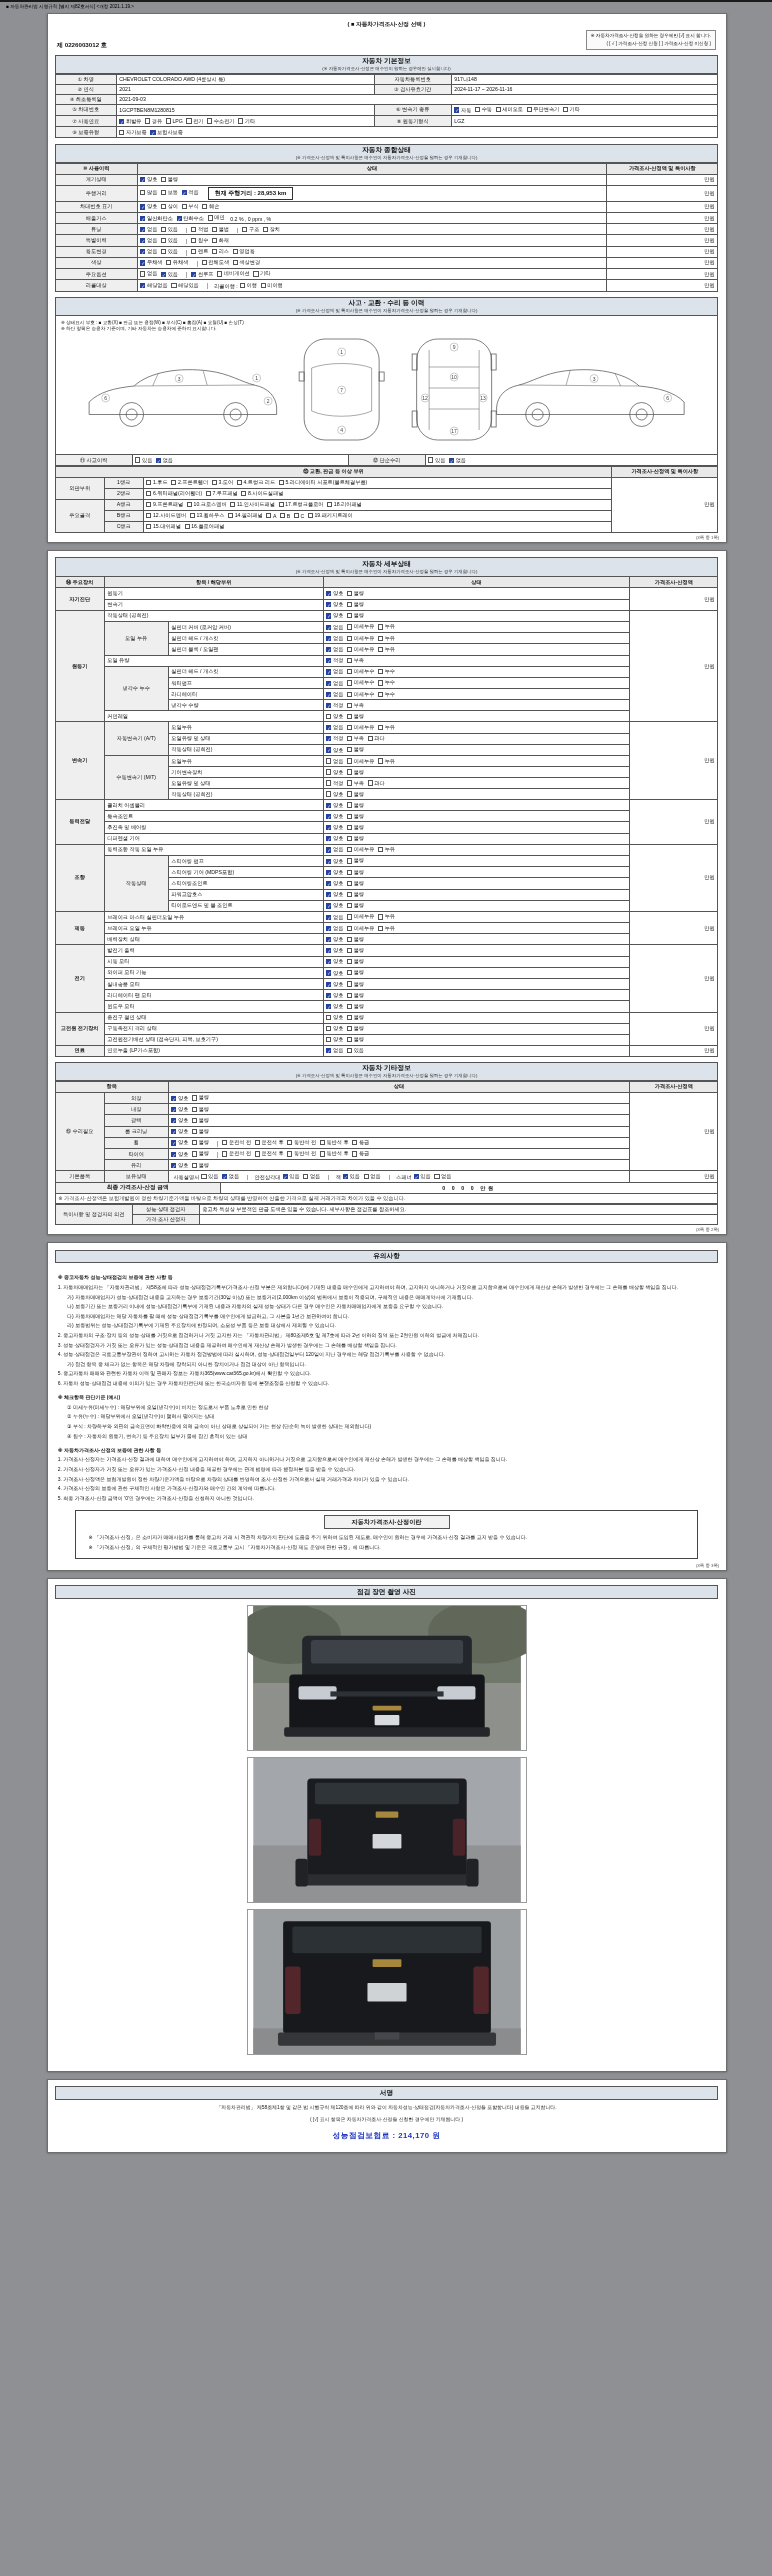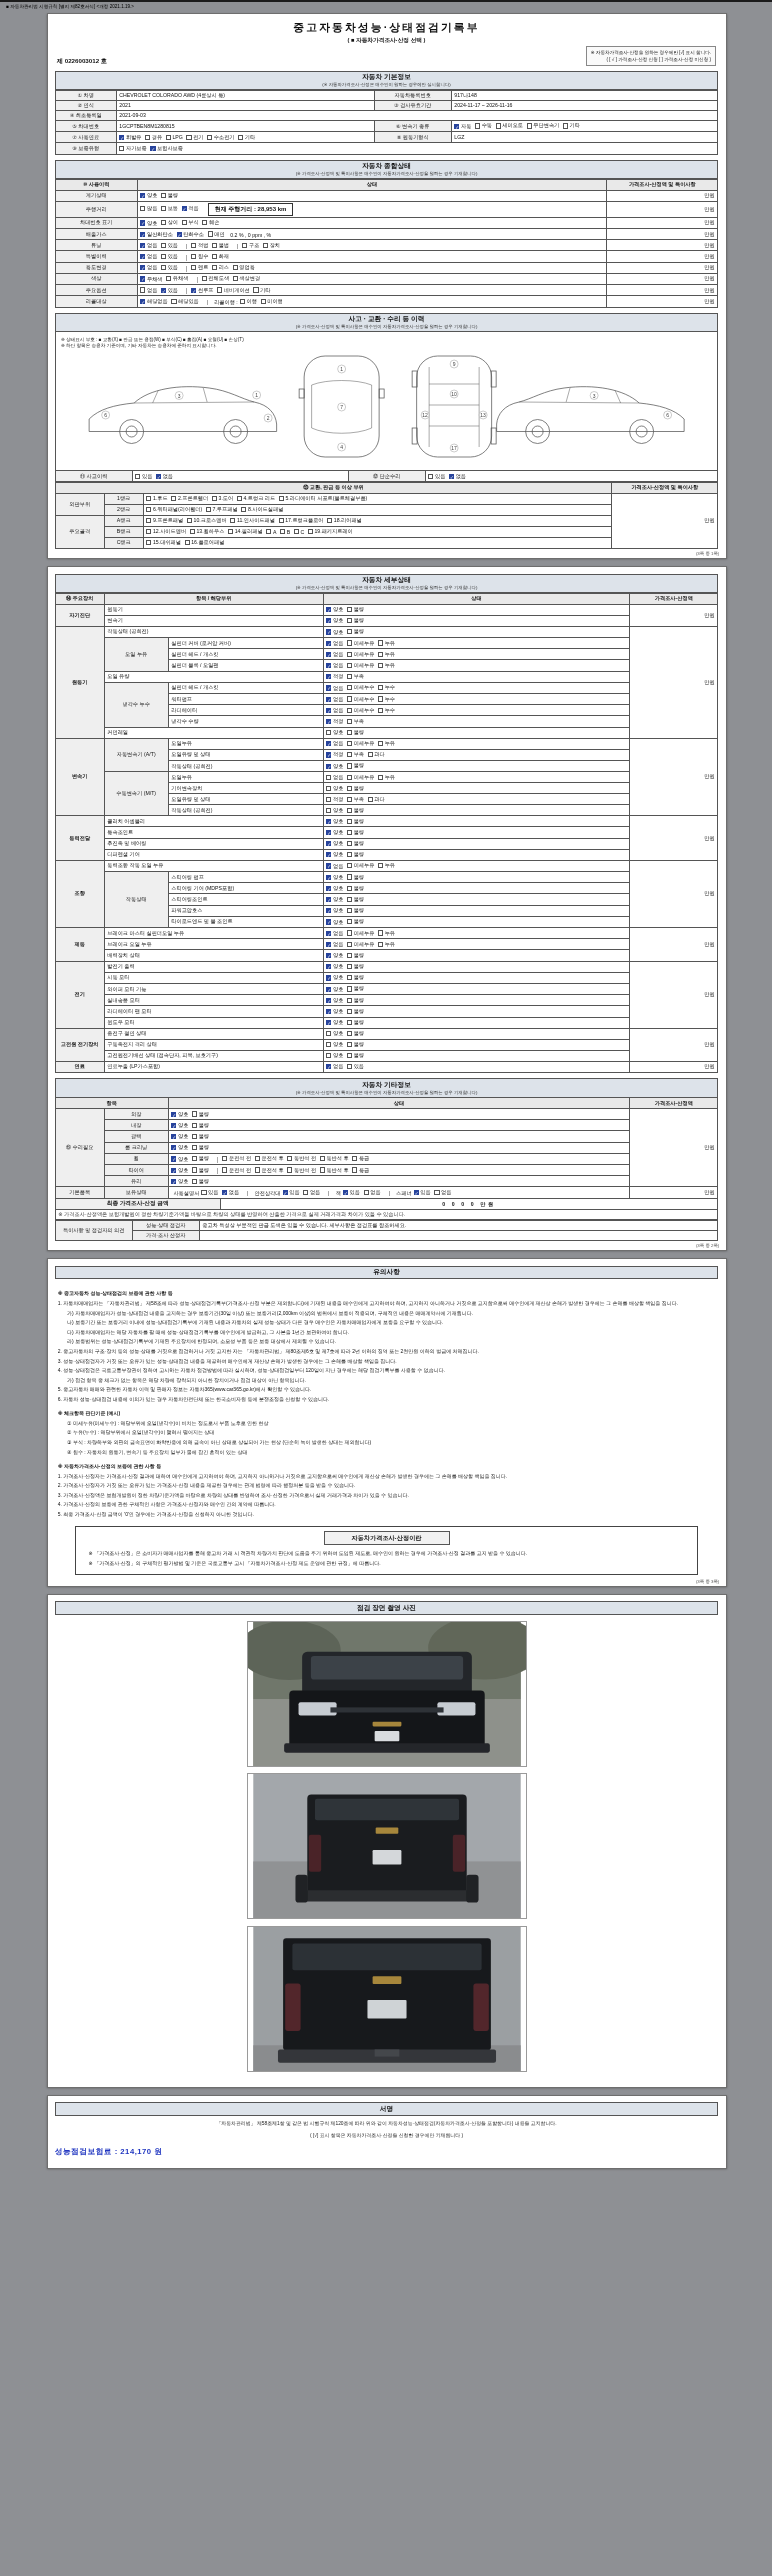--- a/index.html
+++ b/index.html
@@ -31,33 +31,32 @@
   .diag-wrap{border:0.5px solid #555;border-top:none;padding:3.1px 5.2px;}
   .diag-legend{font-size:4.6px;margin:1px 0;color:#222;}
   .amount{font-size:6.7px;font-weight:bold;text-align:center;letter-spacing:2.6px;}
   .note-small{font-size:4.4px;color:#333;text-align:left;}
   .notes-line{font-size:5px;line-height:1.62;margin:1.5px 4.1px;}
   .notes-line.b{font-weight:bold;margin-top:6.2px;}
   .nbox{border:1px solid #444;margin:8.2px 20.6px 2.1px;padding:4.1px 8.2px 5.2px;}
   .nbox-title{text-align:center;font-weight:bold;font-size:6.2px;border:0.5px solid #555;width:124px;margin:0 auto 4.1px;padding:1.5px 0;background:#f2f2f2;}
   .pgmark{position:absolute;right:6.2px;bottom:2.1px;font-size:4.4px;color:#555;}
   .photo{display:block;margin:6.2px auto;border:0.5px solid #9a9a9a;}
-  .fee{color:#1f35c0;font-weight:bold;font-size:7.7px;margin:6.2px 0 2.1px;letter-spacing:0.5px;}
+  .fee{color:#1f35c0;font-weight:bold;font-size:7.7px;text-align:center;margin:6.2px 0 2.1px;letter-spacing:0.5px;}
   .sign-note{font-size:4.9px;text-align:center;color:#222;line-height:1.7;margin-top:4.1px;}
   .num-badge{fill:#fff;stroke:#999;}
   .num-text{font-size:10px;fill:#444;}
 </style>
 </head>
 <body>
 
 <div class="topstrip"></div>
 <div class="lawnote">■ 자동차관리법 시행규칙 [별지 제82호서식] &lt;개정 2021.1.19.&gt;</div>
 
 <div class="doc">
-  <div class="title">중고자동차성능·상태점검기록부</div>
   <div class="subtitle">( ■ 자동차가격조사·산정 선택 )</div>
   <div class="selrow">
     <div class="docno">제 0226003012 호</div>
     <div class="selnotes">
       <div>※ 자동차가격조사·산정을 원하는 경우에만 [√] 표시 합니다.</div>
       <div>( [ √ ] 가격조사·산정 신청   [   ] 가격조사·산정 미신청 )</div>
     </div>
   </div>
 
   <div class="secband">

